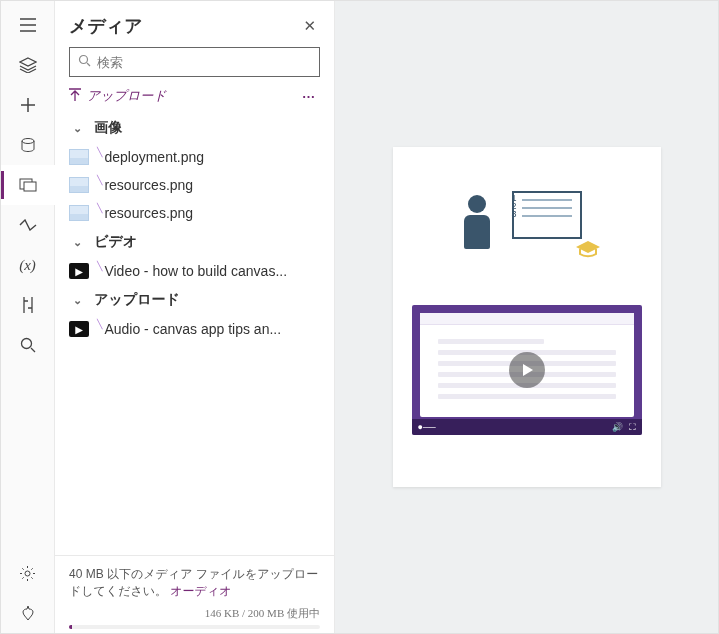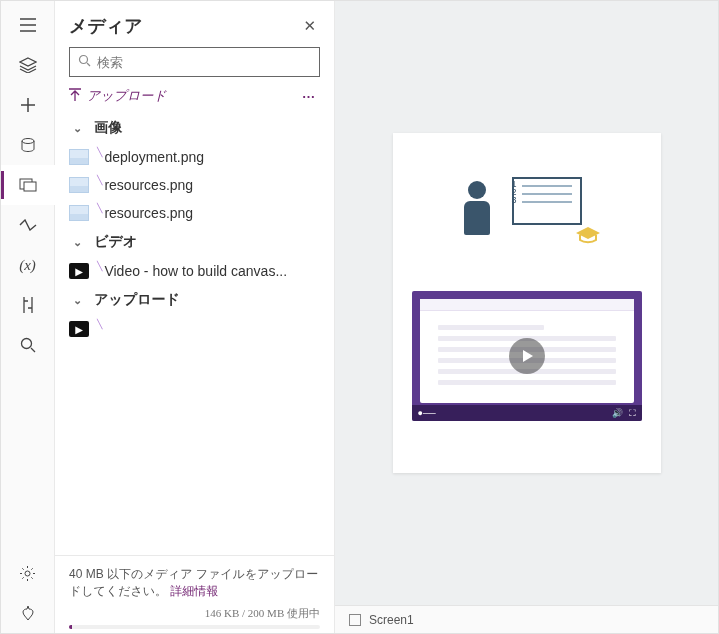--- a/index.html
+++ b/index.html
@@ -168,26 +168,27 @@
         <span>Video - how to build canvas...</span>
       </div>
 
     <div class="cat">
         <span class="chev">⌄</span>
         <span>アップロード</span>
       </div>
     <div class="item">
         <span class="thumb thumb-aud">▶</span>
         <span class="dash">╲</span>
+        <span>Audio - canvas app tips an...</span>
       </div>
   </div>
 
   <div class="panel-foot">
     <span>40 MB 以下のメディア ファイルをアップロードしてください。</span>
-    <a href="#">詳細情報</a>
+    <a href="#">オーディオ</a>
     <div class="foot-usage">146 KB / 200 MB 使用中</div>
     <div class="bar">
         <div class="bar-fill"></div>
       </div>
   </div>
 </div>
 
 <div class="canvas">
   <div class="canvas-main">
     <div class="stage">
@@ -226,17 +227,13 @@
         <div class="vt-ctrl">
           <span>●──</span>
           <span class="vt-ctrl-r">
             <span>🔊</span>
             <span>⛶</span>
           </span>
         </div>
       </div>
     </div>
   </div>
-  <div class="canvas-bar">
-    <span class="chk"></span>
-    <span>Screen1</span>
-  </div>
 </div>
 
 </body></html>

